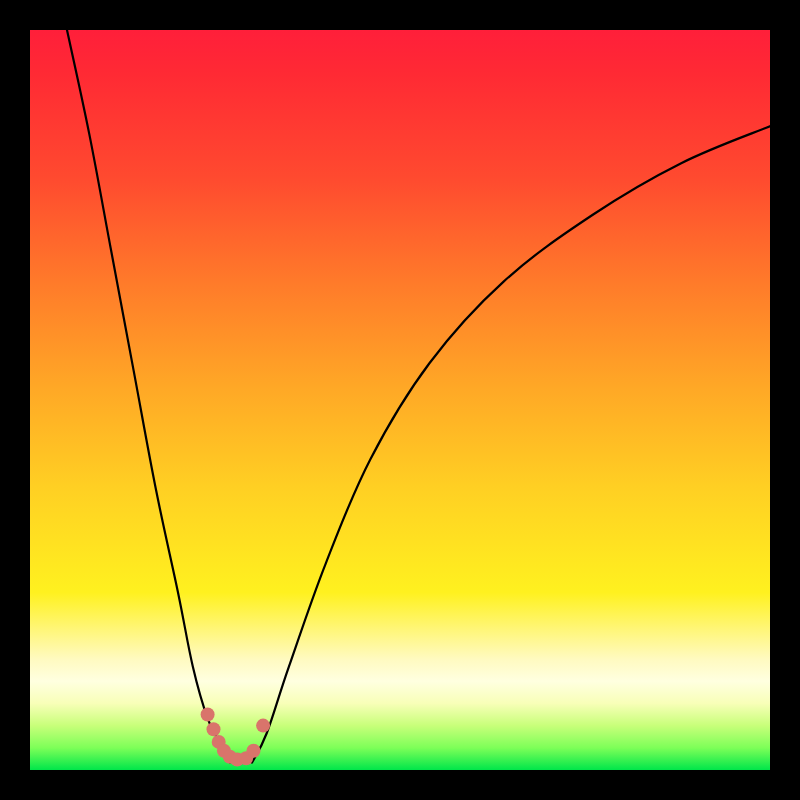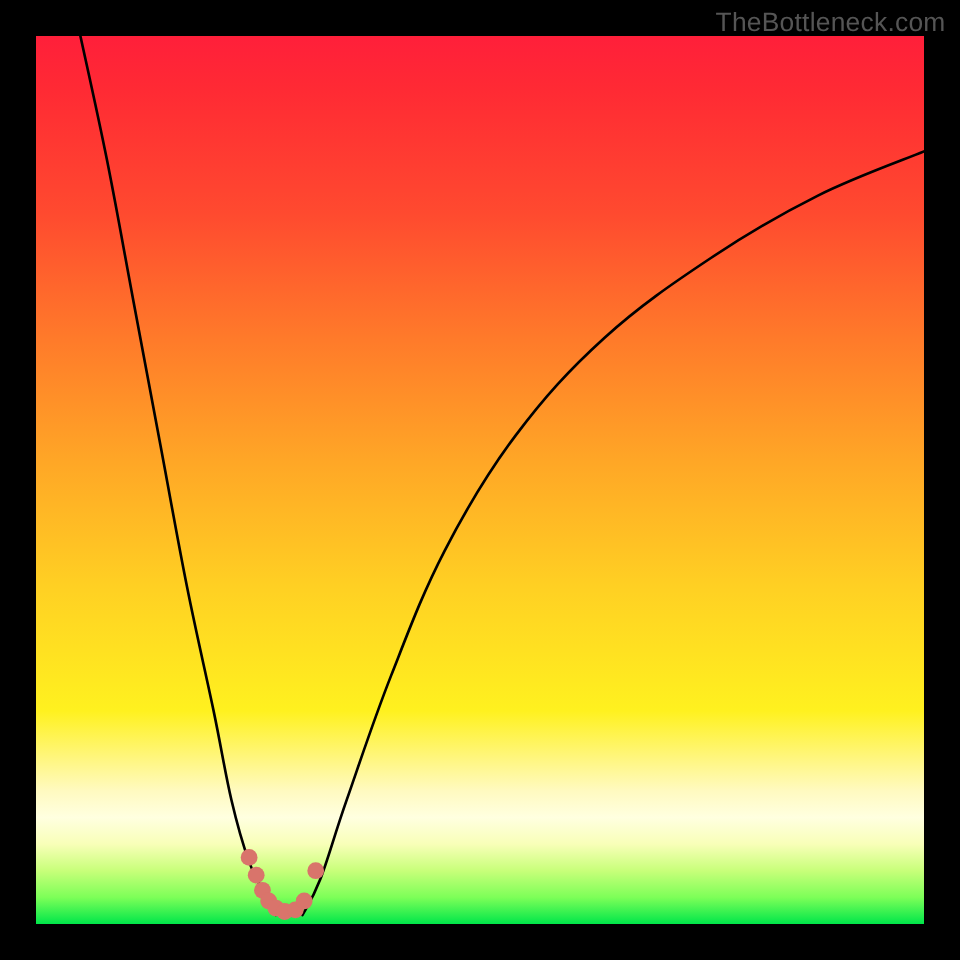--- a/index.html
+++ b/index.html
@@ -68,21 +68,20 @@
   .marker {
     fill: #d9746b;
     stroke: none;
   }
 </style>
 </head>
 <body>
 
 <div class="frame">
 
-  <div class="watermark">TheBottleneck.com</div>
 
   <div class="plot-area">
     <div class="gradient"></div>
 
     <svg class="curves" viewBox="0 0 740 740" preserveAspectRatio="none">
       <path id="left-branch" class="curve-path" d="M 37.0 0.0 C 41.0 18.6, 51.2 63.6, 59.2 103.6 C 67.2 143.6, 73.4 179.4, 81.4 222.0 C 89.4 264.6, 95.6 297.8, 103.6 340.4 C 111.6 383.0, 117.8 418.8, 125.8 458.8 C 133.8 498.8, 141.3 530.4, 148.0 562.4 C 154.7 594.4, 157.5 613.8, 162.8 636.4 C 168.1 659.0, 172.3 673.5, 177.6 688.2 C 182.9 702.9, 188.4 709.8, 192.4 717.8 C 196.4 725.8, 198.5 729.9, 199.8 732.6"></path>
       <path id="right-branch" class="curve-path" d="M 222.0 732.6 C 224.7 727.3, 230.1 720.3, 236.8 703.0 C 243.5 685.7, 248.3 667.0, 259.0 636.4 C 269.7 605.8, 281.3 570.1, 296.0 532.8 C 310.7 495.5, 321.8 465.2, 340.4 429.2 C 359.0 393.2, 375.6 365.0, 399.6 333.0 C 423.6 301.0, 444.3 278.2, 473.6 251.6 C 502.9 225.0, 530.4 206.3, 562.4 185.0 C 594.4 163.7, 619.2 149.2, 651.2 133.2 C 683.2 117.2, 724.0 102.9, 740.0 96.2"></path>
       <g id="marker-group">
           <circle cx="177.6" cy="684.5" r="7" class="marker"></circle>
           <circle cx="183.5" cy="699.3" r="7" class="marker"></circle>

